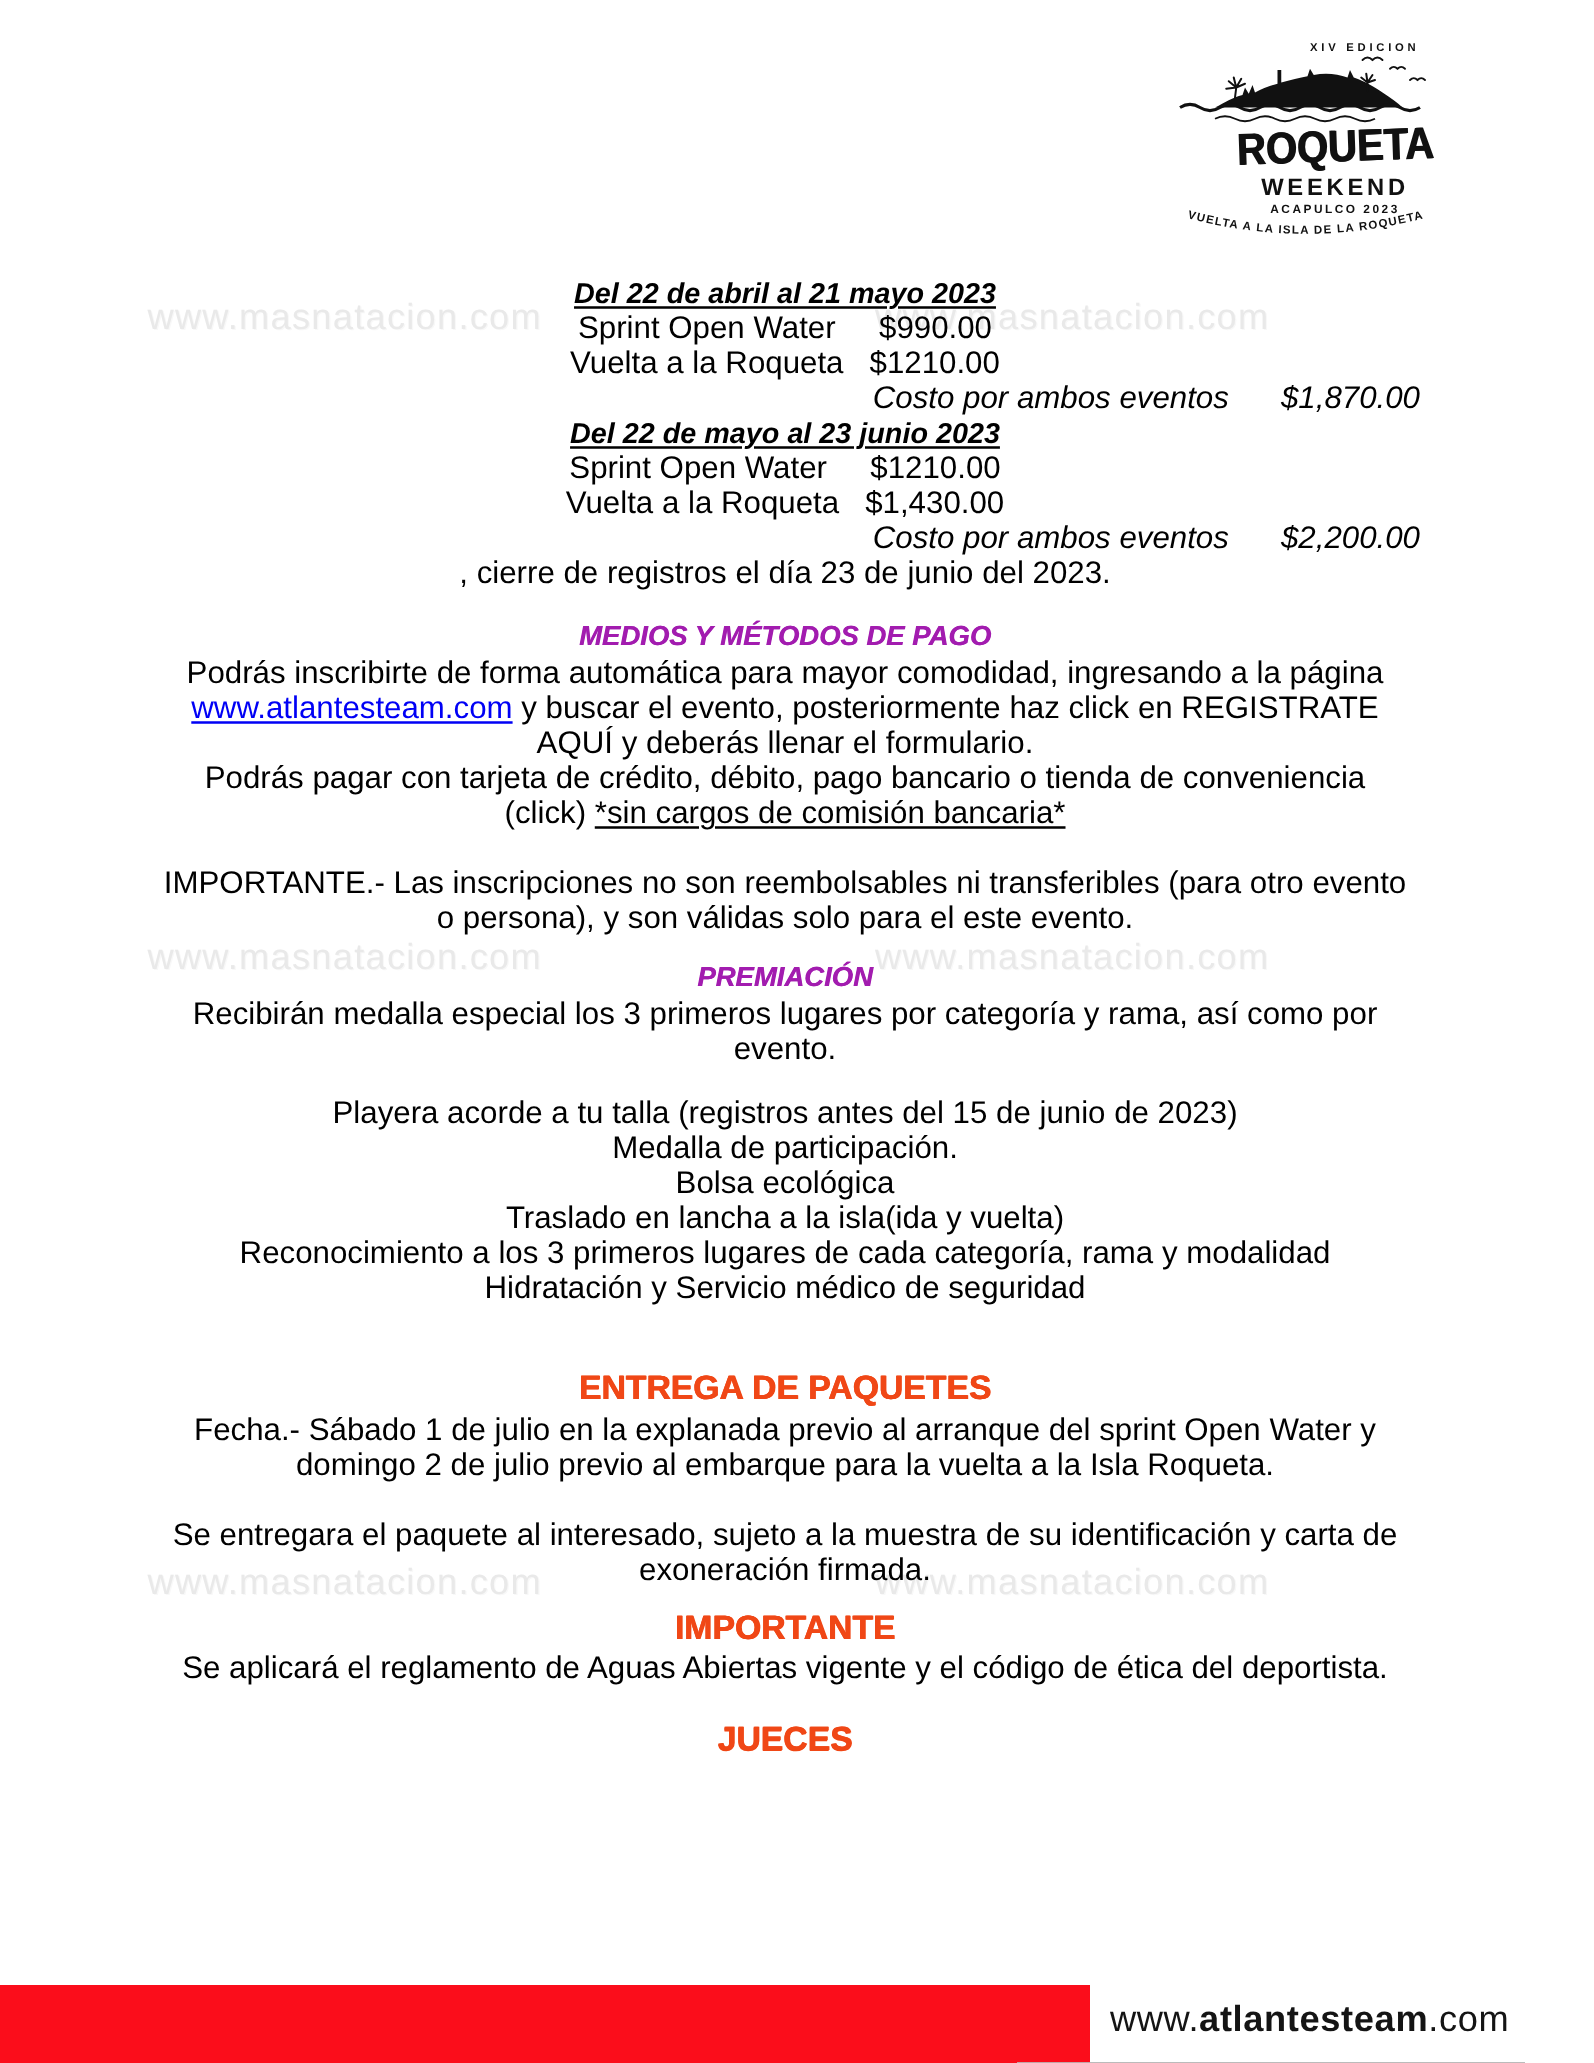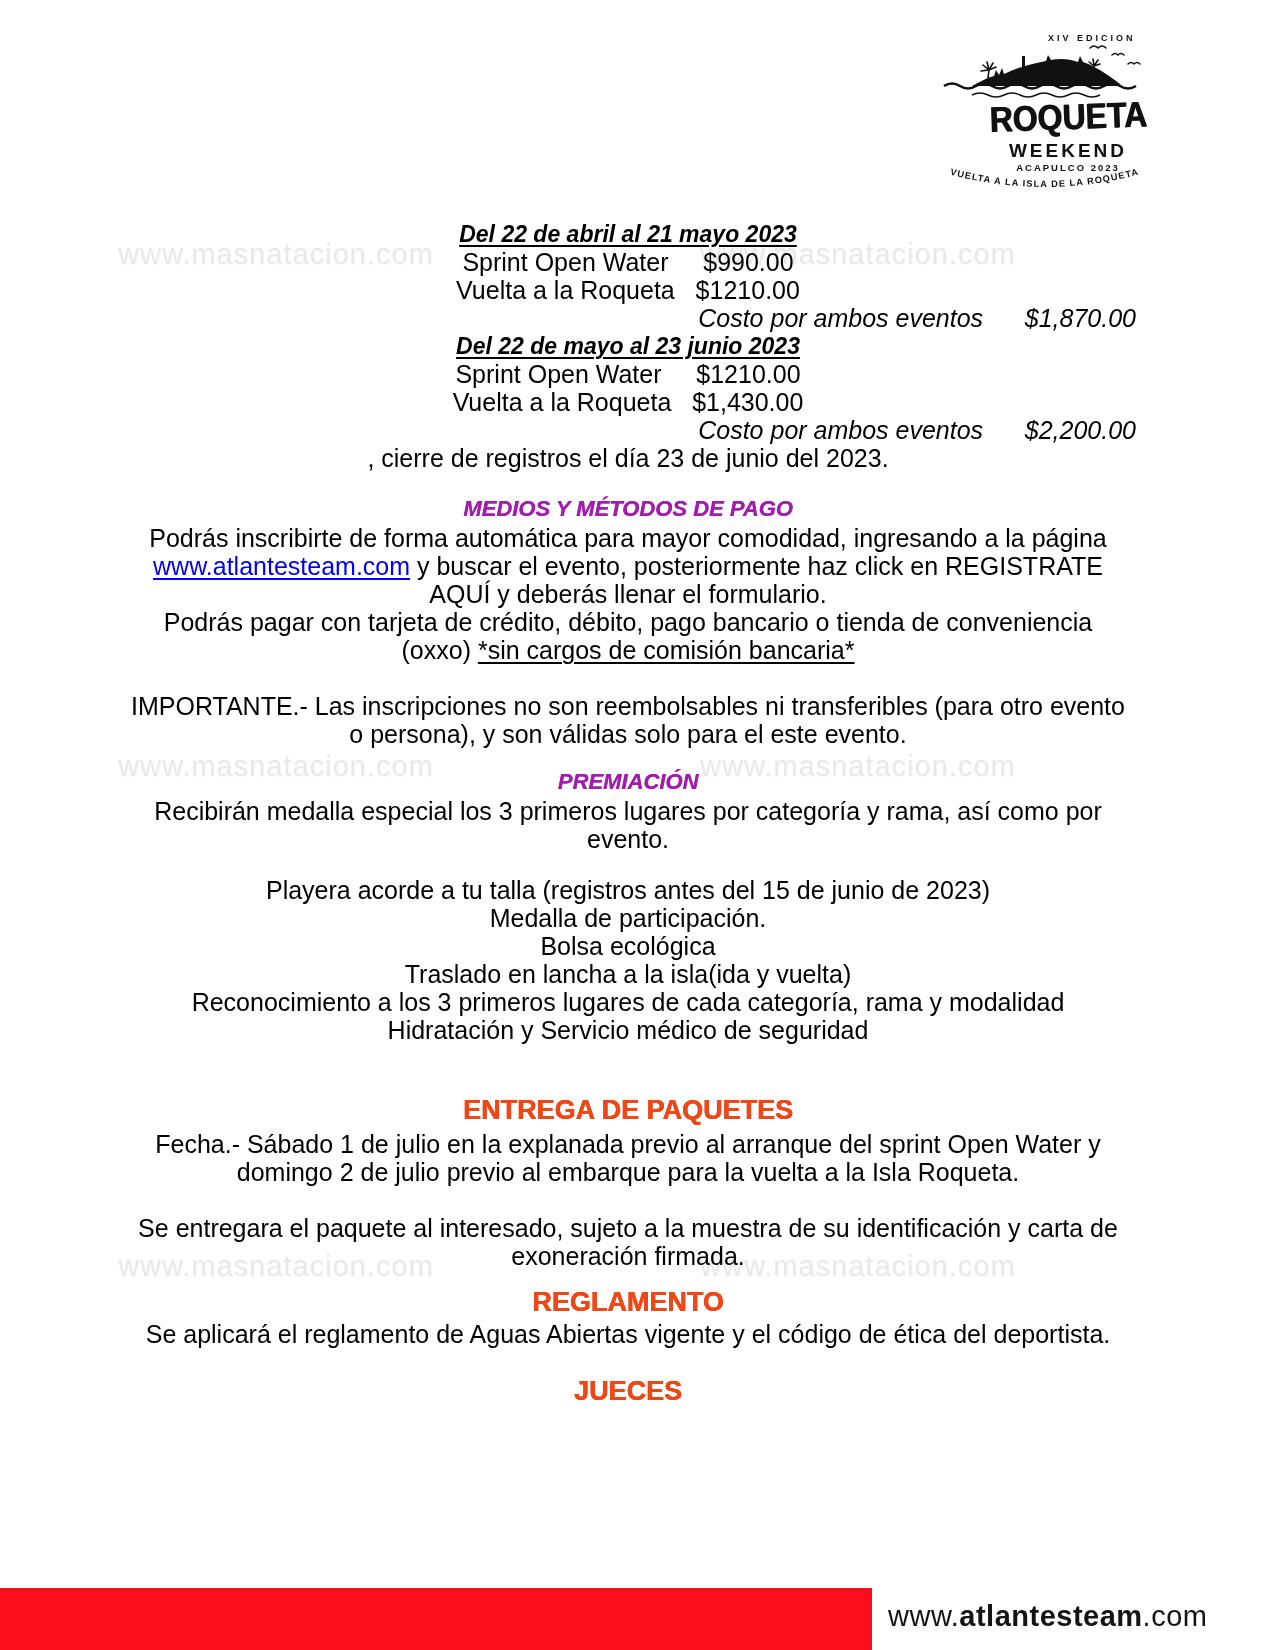--- a/index.html
+++ b/index.html
@@ -123,21 +123,21 @@
 
   <div class="sec" style="top:474px;">
     <div class="h-orange-it">MEDIOS Y MÉTODOS DE PAGO</div>
     <div class="line">Podrás inscribirte de forma automática para mayor comodidad, ingresando a la página</div>
     <div class="line">
       <span class="link">www.atlantesteam.com</span><span> y buscar el evento, posteriormente haz click en REGISTRATE</span>
     </div>
     <div class="line">AQUÍ y deberás llenar el formulario.</div>
     <div class="line">Podrás pagar con tarjeta de crédito, débito, pago bancario o tienda de conveniencia</div>
     <div class="line">
-      <span>(oxxo) </span><span class="u">*sin cargos de comisión bancaria*</span>
+      <span>(click) </span><span class="u">*sin cargos de comisión bancaria*</span>
     </div>
   </div>
 
   <div class="sec" style="top:672px;">
     <div class="line">IMPORTANTE.- Las inscripciones no son reembolsables ni transferibles (para otro evento</div>
     <div class="line">o persona), y son válidas solo para el este evento.</div>
   </div>
 
   <div class="sec" style="top:747px;">
     <div class="h-orange-it">PREMIACIÓN</div>
@@ -157,21 +157,21 @@
   <div class="sec" style="top:1070px;">
     <div class="h-orange-big lh40">ENTREGA DE PAQUETES</div>
     <div class="line">Fecha.- Sábado 1 de julio en la explanada previo al arranque del sprint Open Water y</div>
     <div class="line">domingo 2 de julio previo al embarque para la vuelta a la Isla Roqueta.</div>
     <div class="spacer28"></div>
     <div class="line">Se entregara el paquete al interesado, sujeto a la muestra de su identificación y carta de</div>
     <div class="line">exoneración firmada.</div>
   </div>
 
   <div class="sec" style="top:1264px;">
-    <div class="h-orange-big lh36">REGLAMENTO</div>
+    <div class="h-orange-big lh36">IMPORTANTE</div>
     <div class="line">Se aplicará el reglamento de Aguas Abiertas vigente y el código de ética del deportista.</div>
   </div>
 
   <div class="sec" style="top:1354px;">
     <div class="h-orange-big lh34">JUECES</div>
   </div>
 
   <div class="footer-bar"></div>
   <div class="footer-url">
     <span>www.</span><span class="b">atlantesteam</span><span>.com</span>

